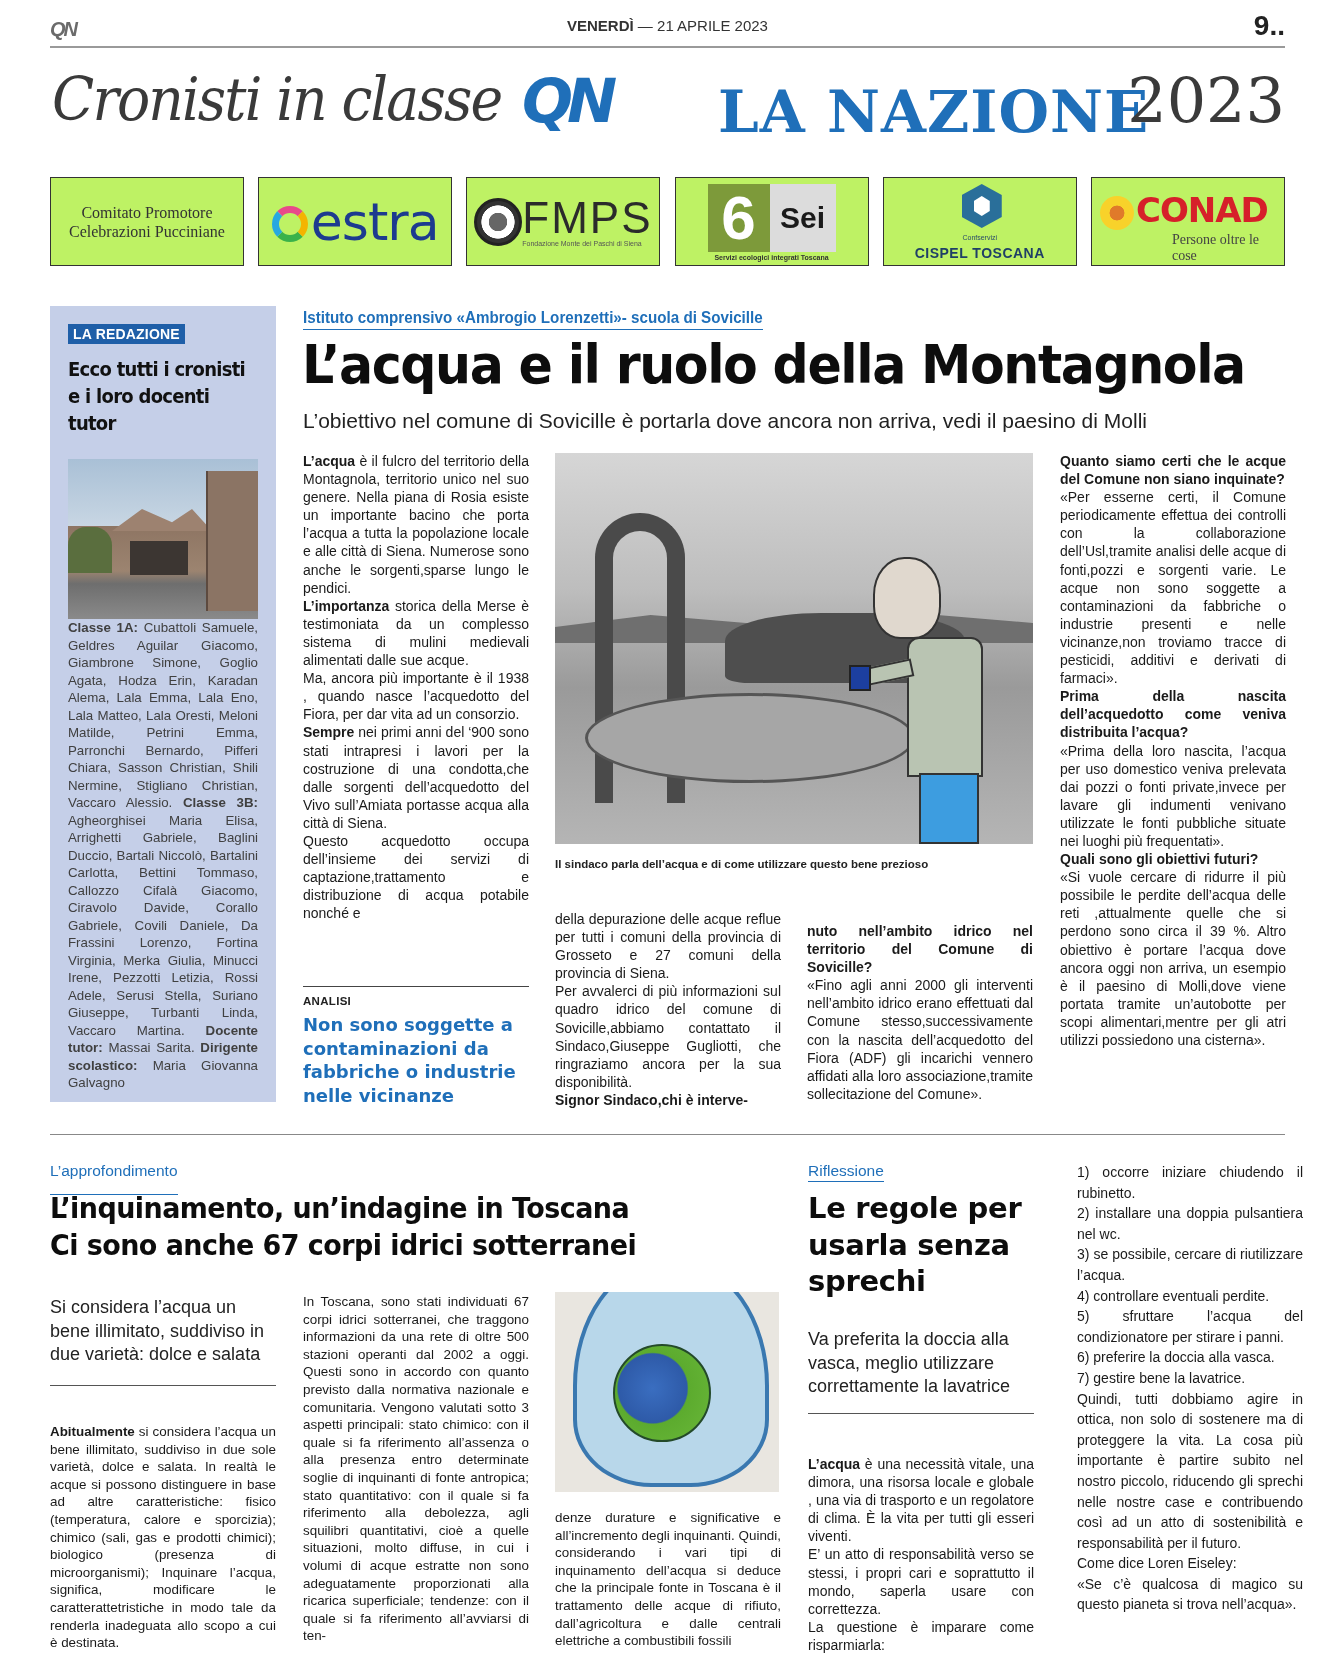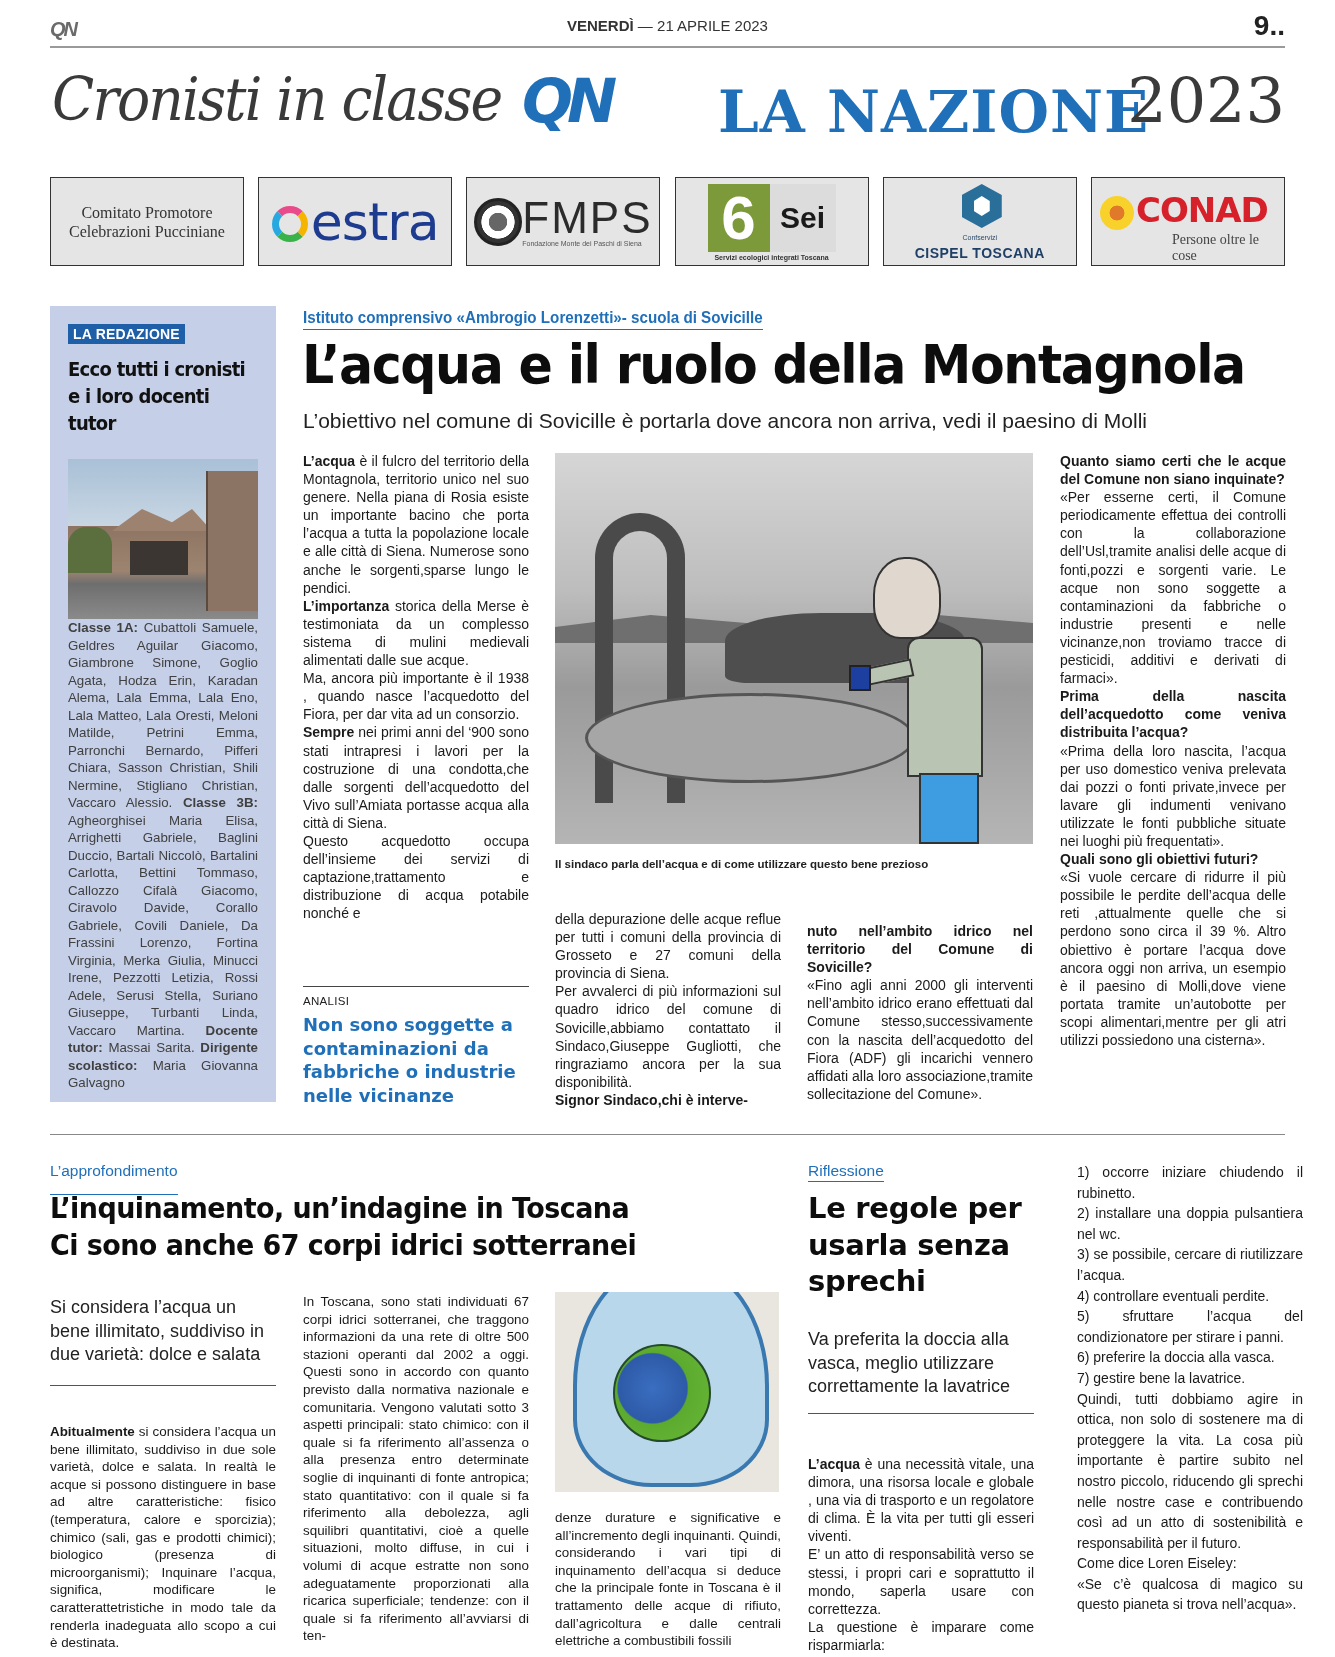--- a/index.html
+++ b/index.html
@@ -14,21 +14,21 @@
   .pagenum { position: absolute; right: 0; top: 2px; font-size: 28px; font-weight: bold; color: #222; }
 
   .masthead { position: absolute; left: 50px; top: 62px; width: 1235px; height: 80px; }
   .mast-cronisti { position: absolute; left: 2px; top: 2px; font-family: "DejaVu Serif", serif; font-size: 60px; color: #3a3a3a; letter-spacing: -2px; font-style: italic; transform: scaleX(0.92); transform-origin: left; }
   .mast-qn { position: absolute; left: 472px; top: 4px; font-family: "DejaVu Sans", sans-serif; font-weight: bold; font-size: 60px; color: #1f6fb9; font-style: italic; letter-spacing: -6px; }
   .mast-nazione { position: absolute; left: 620px; top: 16px; font-family: "DejaVu Serif", serif; font-weight: bold; font-size: 58px; color: #1f6fb9; letter-spacing: 1px; margin-left: 48px; }
   .mast-year { position: absolute; right: 0; top: 2px; font-family: "DejaVu Serif", serif; font-size: 62px; color: #3a3a3a; }
 
   
   .sponsors { position: absolute; left: 50px; top: 177px; width: 1235px; height: 89px; display: flex; justify-content: space-between; }
-  .sponsor { width: 194px; height: 89px; border: 1px solid #333; background: #e5e5e5; position: relative; display: flex; align-items: center; justify-content: center; overflow: hidden; }
+  .sponsor { width: 194px; height: 89px; border: 1px solid #333; background: #bef264; position: relative; display: flex; align-items: center; justify-content: center; overflow: hidden; }
   .sp-comitato { font-family: "Liberation Serif", serif; font-size: 16px; line-height: 19px; text-align: center; color: #333; }
   .sp-estra { font-size: 52px; color: #1d3b8f; font-family: "DejaVu Sans", sans-serif; letter-spacing: -1px; }
   .sp-estra .ring { display: inline-block; width: 36px; height: 36px; border-radius: 50%; border: 7px solid; border-color: #e84a8a #f4b400 #3ab24a #28a8e0; margin-right: 3px; vertical-align: -2px; }
   .sp-fmps { display: flex; align-items: center; gap: 0; }
   .sp-fmps .seal { width: 48px; height: 48px; border-radius: 50%; border: 3px solid #222; background: radial-gradient(circle, #666 30%, #fff 32%, #fff 55%, #333 57%); }
   .sp-fmps .name { font-size: 44px; color: #2b2b2b; letter-spacing: 2px; line-height: 44px; }
   .sp-fmps .sub { font-size: 7px; color: #555; }
   .sp-sei .green { position: absolute; left: 32px; top: 6px; width: 62px; height: 68px; background: #7d9a3a; color: #fff; font-size: 62px; font-weight: bold; line-height: 68px; text-align: center; }
   .sp-sei .grey { position: absolute; left: 94px; top: 6px; width: 66px; height: 68px; background: #dcdcdc; color: #1a1a1a; font-size: 30px; font-weight: bold; line-height: 68px; text-align: center; }
   .sp-sei .sub { position: absolute; left: 0; right: 0; bottom: 4px; text-align: center; font-size: 7px; color: #333; font-weight: bold; }
@@ -55,21 +55,21 @@
   
   .kicker { position: absolute; left: 303px; top: 308px; font-size: 16.5px; font-weight: bold; color: #1f6fb9; border-bottom: 1px solid #1f6fb9; padding-bottom: 2px; transform: scaleX(0.92); transform-origin: left; }
   .main-title { position: absolute; left: 302px; top: 334px; font-family: "DejaVu Sans", sans-serif; font-weight: bold; font-size: 53px; letter-spacing: -1.5px; color: #0d0d0d; white-space: nowrap; transform: scaleX(0.955); transform-origin: left; }
   .main-sub { position: absolute; left: 303px; top: 409px; font-size: 21px; color: #222; white-space: nowrap; }
 
   .col { position: absolute; font-size: 14px; line-height: 18.1px; color: #1a1a1a; text-align: justify; hyphens: auto; }
   .col b { font-weight: bold; }
   .col p { margin: 0; }
   .col1 { left: 303px; top: 452px; width: 226px; }
   .col1-analisi { position: absolute; left: 303px; top: 986px; width: 226px; border-top: 1px solid #444; padding-top: 8px; }
-  .analisi-label { font-size: 11.5px; font-weight: normal; color: #222; letter-spacing: 0.3px; }
+  .analisi-label { font-size: 11.5px; font-weight: bold; color: #222; letter-spacing: 0.3px; }
   .analisi-title { margin-top: 6px; font-family: "DejaVu Sans", sans-serif; font-weight: bold; font-size: 18px; line-height: 23.5px; color: #1f6fb9; }
 
   .main-photo { position: absolute; left: 555px; top: 453px; width: 478px; height: 391px; background: linear-gradient(180deg, #d6d6d6 0%, #bdbdbd 35%, #9a9a9a 60%, #b5b5b5 100%); overflow: hidden; }
   .main-photo .arch { position: absolute; left: 40px; top: 60px; width: 90px; height: 290px; border: 18px solid #4a4a4a; border-bottom: none; border-radius: 50px 50px 0 0; }
   .main-photo .hill { position: absolute; left: 0; right: 0; top: 150px; height: 40px; background: #6f6f6f; clip-path: polygon(0 60%, 20% 30%, 45% 55%, 70% 20%, 100% 50%, 100% 100%, 0 100%); }
   .main-photo .fountain { position: absolute; left: 30px; top: 240px; width: 330px; height: 90px; border-radius: 50%; border: 3px solid #555; background: #a6a6a6; }
   .main-photo .trees { position: absolute; left: 170px; top: 160px; width: 240px; height: 70px; background: #4e4e4e; border-radius: 40% 40% 10% 10%; }
   .main-photo .figure-head { position: absolute; left: 318px; top: 104px; width: 68px; height: 82px; border-radius: 46% 46% 40% 40%; background: #e0d8ce; border: 2px solid #333; }
   .main-photo .figure-body { position: absolute; left: 352px; top: 184px; width: 76px; height: 140px; background: #b9c4b2; border: 2px solid #333; border-radius: 12px 12px 0 0; }
   .main-photo .figure-legs { position: absolute; left: 364px; top: 320px; width: 60px; height: 71px; background: #3d9de0; border: 2px solid #333; }

